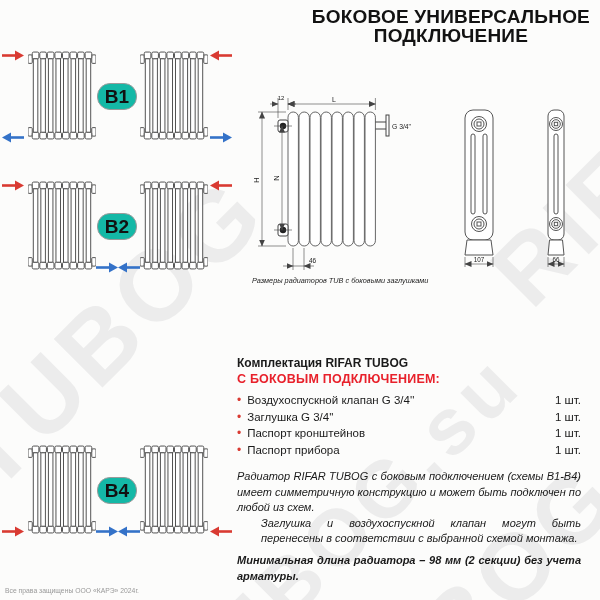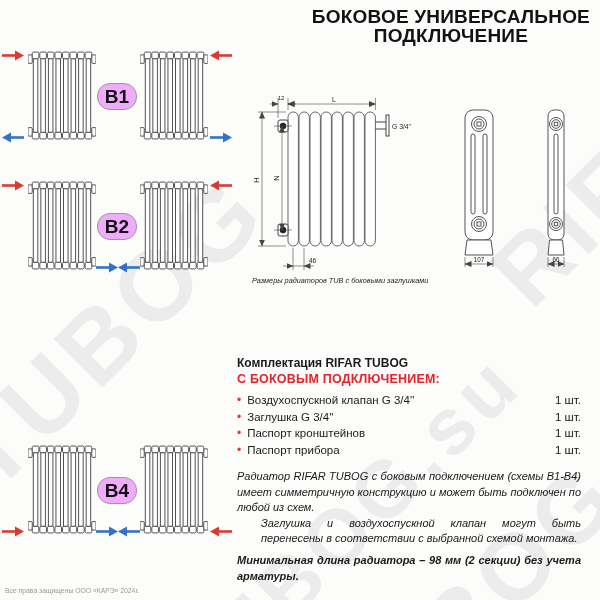--- a/index.html
+++ b/index.html
@@ -20,21 +20,21 @@
 
   
   .title { position:absolute; top:7px; right:10px; text-align:center;
            font-size:19px; font-weight:800; line-height:19px; color:#121212; letter-spacing:.2px; }
 
   
   .scheme { position:absolute; left:0; width:236px; height:100px; }
   .rad { position:absolute; width:68px; height:95px; top:0; }
   .radL { left:28px; } .radR { left:140px; }
   .blabel { position:absolute; left:97px; top:35px; width:40px; height:27px;
-            background:#f0abfc; border:1px solid #9a9a9a; border-radius:13px;
+            background:#14b8a6; border:1px solid #9a9a9a; border-radius:13px;
             display:flex; align-items:center; justify-content:center;
             font-size:19px; font-weight:800; color:#111; }
   .arr { position:absolute; width:22px; height:11px; }
   .red  { color:#d93a32; }
   .blue { color:#3472c8; }
   .flip { transform:scaleX(-1); }
 
   
   .techdraw { position:absolute; left:252px; top:92px; width:182px; height:195px; }
   .caption { position:absolute; left:252px; top:276px; width:195px; text-align:left;

